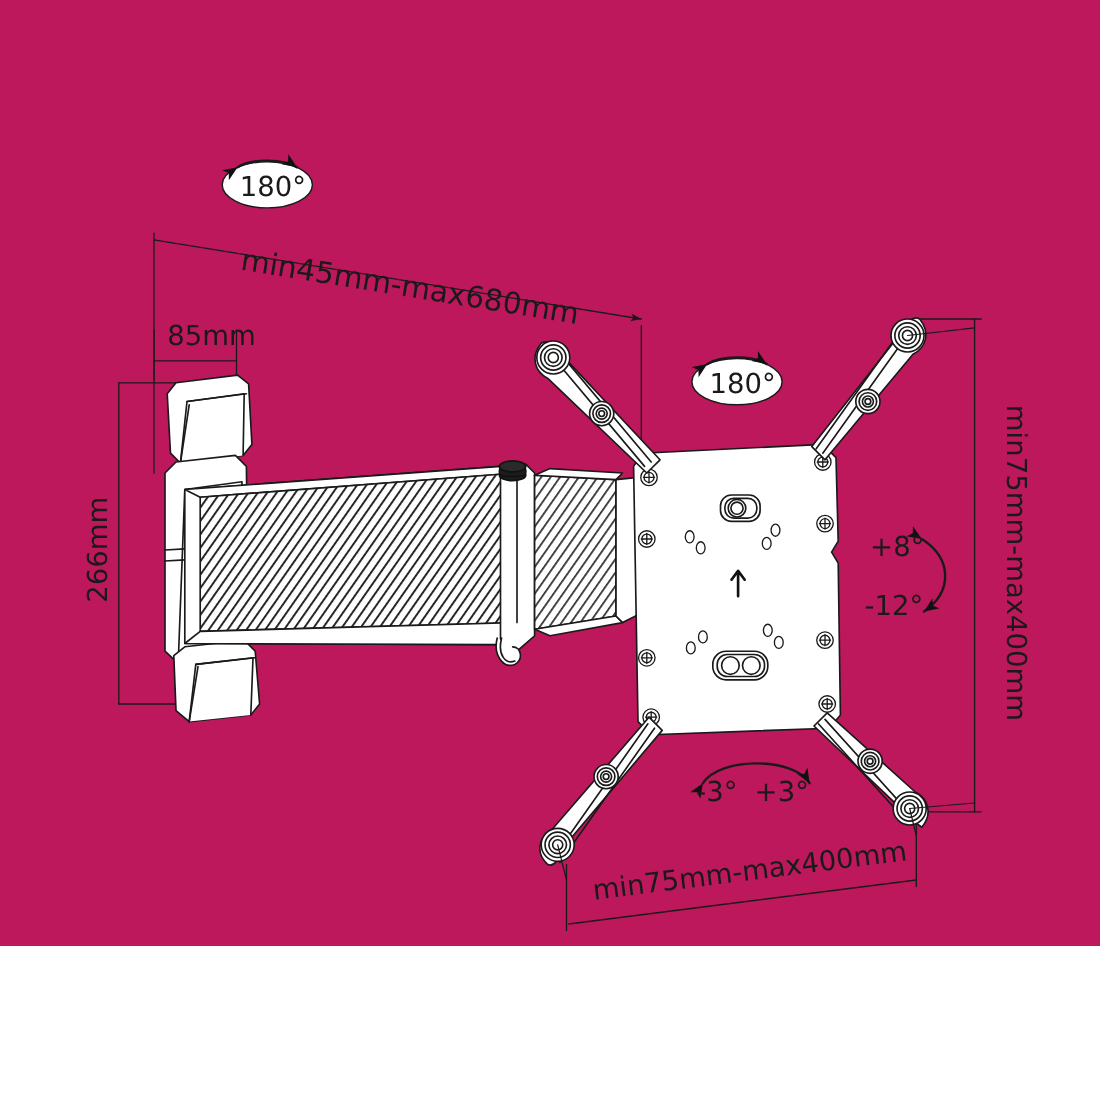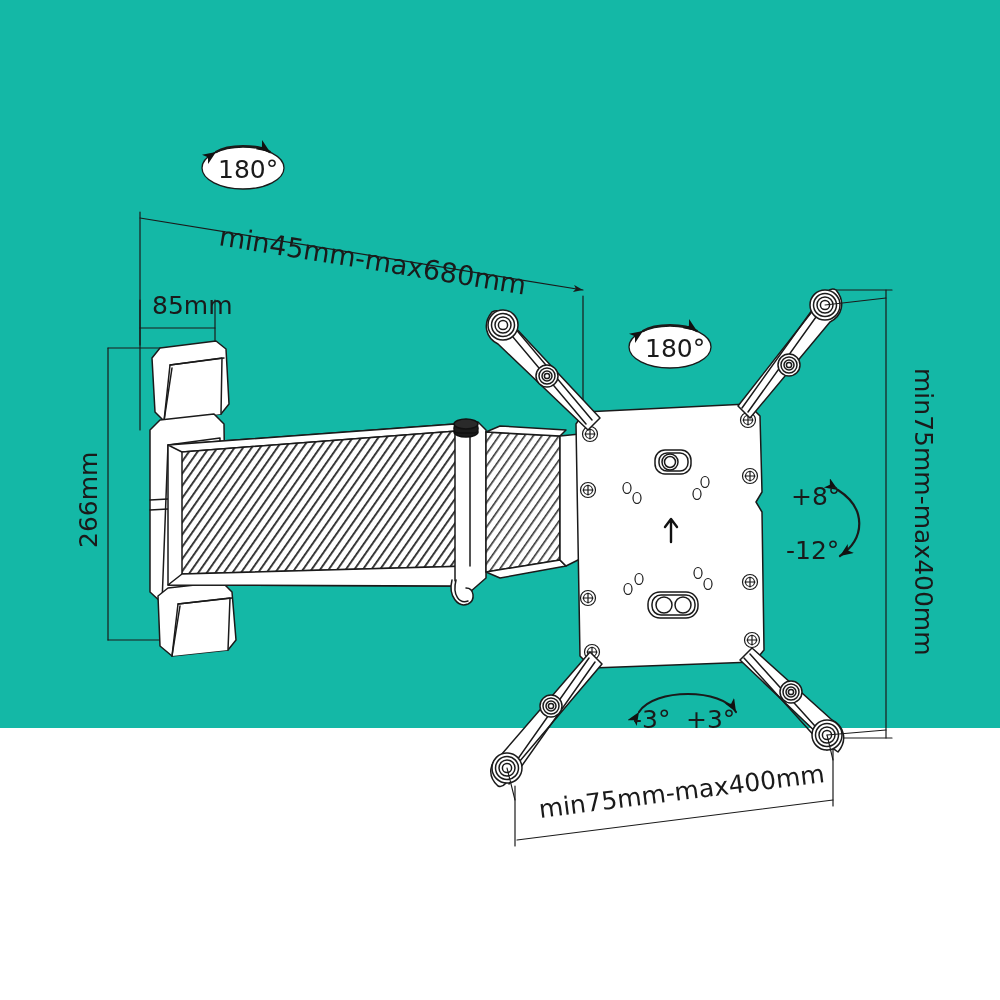--- a/index.html
+++ b/index.html
@@ -1,19 +1,19 @@
 <!DOCTYPE html>
 <html><head>
 <meta charset="utf-8">
 <title>TV Wall Mount Technical Drawing</title>
 <style>
   html,body{margin:0;padding:0;background:#ffffff;}
   body{width:1000px;height:1000px;overflow:hidden;
        font-family:"DejaVu Sans","Liberation Sans",sans-serif;}
-  #stage{position:relative;width:1000px;height:728px;background:#14b8a6;}
+  #stage{position:relative;width:1000px;height:860px;background:#be185d;}
   svg{display:block;}
   .dimtxt{font-family:"DejaVu Sans","Liberation Sans",sans-serif;fill:#1a1a1a;}
 </style>
 </head>
 <body>
 
 <div id="stage">
 <svg width="1000" height="1000" viewBox="0 0 1000 1000">
 
   <defs>

